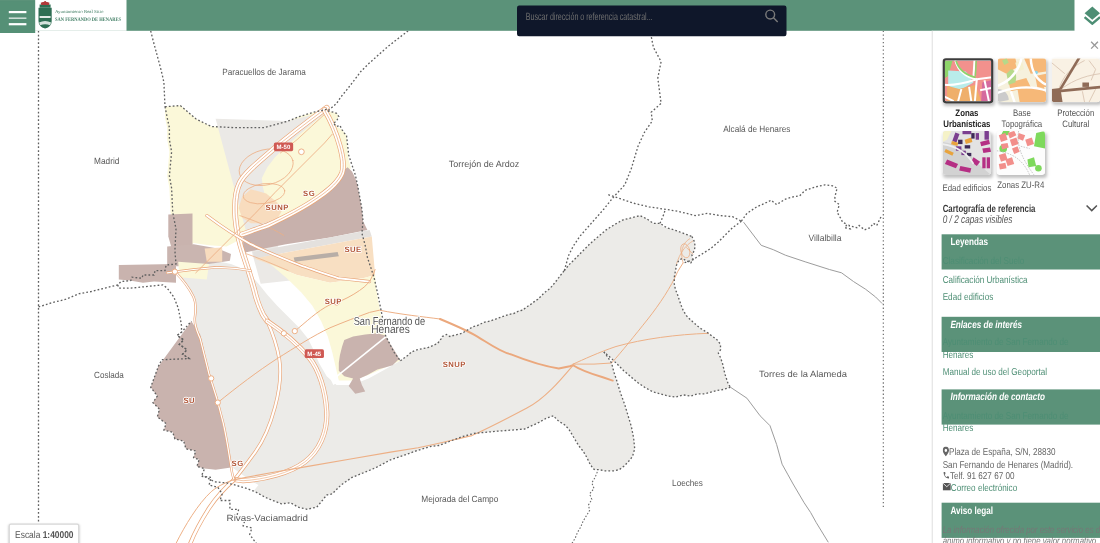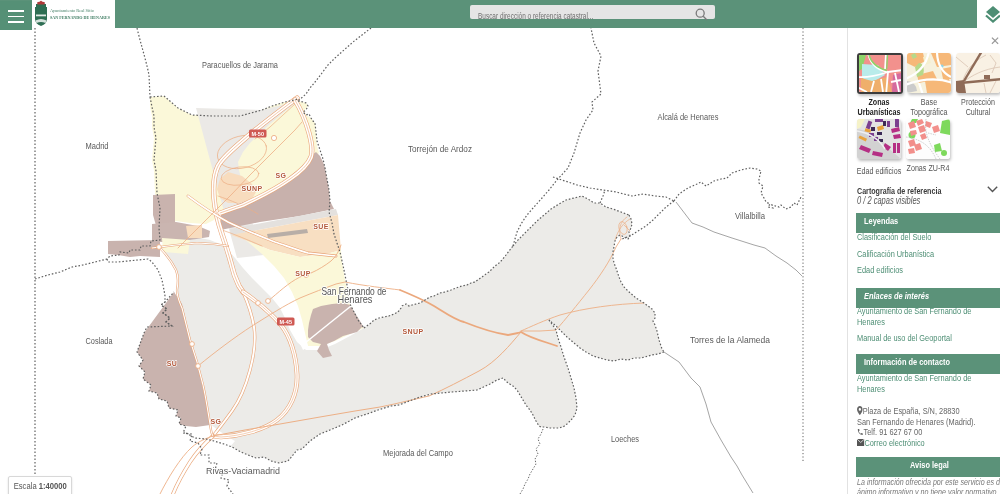--- a/index.html
+++ b/index.html
@@ -1,28 +1,28 @@
 <!DOCTYPE html>
 <html><head><meta charset="utf-8">
 <style>
   html,body{margin:0;padding:0;}
   body{width:1000px;height:494px;overflow:hidden;font-family:"Liberation Sans",sans-serif;background:#fff;position:relative;}
   .hdr{position:absolute;left:0;top:0;width:976.5px;height:28px;background:#5b9279;}
   .burger{position:absolute;left:0;top:1px;width:31.6px;height:28.5px;background:#559076;}
   .burger i{position:absolute;left:8px;width:16px;height:1.8px;background:#fff;}
   .logo{position:absolute;left:31.6px;top:0;width:83px;height:28px;background:#fff;}
-  .search{position:absolute;left:470px;top:5px;width:245px;height:14px;background:#e5e5e5;border-radius:2px;}
+  .search{position:absolute;left:470px;top:5px;width:245px;height:28px;background:#0f172a;border-radius:2px;}
   .search span{position:absolute;left:8px;top:4.5px;font-size:9.5px;color:#6f6f6f;transform:scaleX(.68);transform-origin:0 0;white-space:nowrap;}
   .layersbox{position:absolute;left:976.5px;top:0;width:23.5px;height:28px;background:#fff;}
   .sidebar{position:absolute;left:847px;top:28px;width:153px;height:466px;background:#fff;border-left:1px solid #e2e2e2;box-sizing:border-box;}
   .thumb{position:absolute;width:44px;height:40px;border-radius:3px;overflow:hidden;box-shadow:1px 2px 3px rgba(0,0,0,.25);}
   .thumb.sel{border:2px solid #3c3c3c;width:42px;height:37px;}
   .tlabel{position:absolute;font-size:8.5px;color:#555;text-align:center;line-height:10px;transform:scaleX(.84);}
   .tlabel.sel{color:#222;font-weight:bold;}
-  .secbar{position:absolute;left:8px;width:145px;height:20px;background:#5b9279;color:#fff;font-size:10px;line-height:16px;box-sizing:border-box;}.secbar b{display:inline-block;font-size:9.5px;transform:scaleX(.78);transform-origin:0 0;margin-left:8px;}
+  .secbar{position:absolute;left:8px;width:145px;height:32px;background:#5b9279;color:#fff;font-size:10px;line-height:16px;box-sizing:border-box;}.secbar b{display:inline-block;font-size:9.5px;transform:scaleX(.78);transform-origin:0 0;margin-left:8px;}
   .link{position:absolute;left:9px;font-size:9px;color:#4d8e74;line-height:11px;transform:scaleX(.82);transform-origin:0 0;}
   .gray{color:#666;}
   .escala{position:absolute;left:8px;top:476px;width:62px;height:18px;background:#fff;border:1px solid #d8d8d8;border-radius:2px;box-shadow:0 1px 2px rgba(0,0,0,.15);font-size:9px;color:#555;line-height:18px;text-align:center;white-space:nowrap;}
 </style></head>
 <body>
 <svg id="map" width="847" height="466" viewBox="0 28 847 466" style="position:absolute;left:0;top:28px;" xmlns="http://www.w3.org/2000/svg">
 
 <g stroke="none">
 
   <path fill="#fbf8d9" d="M150,97 L164,96 178,108 186,112 192,115 212,116 240,116 262,110 272,106 285,102 298,101 306,103 308,106 304,111 306,115 311,118 315,123 317,146 319,153 313,159 305,168 295,177 281,187 262,197 244,204 232,209 221,213 214,220 206,224 190,223 176,221 166,230 160,236 156,240 157,228 158,208 155,193 154,171 152,160 154,138 152,127 152,116 150,107 Z"></path>
@@ -356,26 +356,26 @@
       <path d="M0.8,0.8 L5.5,5.5 10.2,0.8" fill="none" stroke="#555" stroke-width="1.4"></path>
     </svg>
   <div style="position:absolute;left:9px;top:167px;font-size:10px;font-style:italic;color:#555;transform:scaleX(.75);transform-origin:0 0;">0 / 2 capas visibles</div>
   <div class="secbar" style="top:185px;"><b>Leyendas</b></div>
   <div class="link" style="top:204px;">Clasificación del Suelo</div>
   <div class="link" style="top:221px;">Calificación Urbanística</div>
   <div class="link" style="top:237px;">Edad edificios</div>
   <div class="secbar" style="top:260px;font-style:italic;"><b>Enlaces de interés</b></div>
   <div class="link" style="top:278px;width:172px;">Ayuntamiento de San Fernando de Henares</div>
   <div class="link" style="top:305px;">Manual de uso del Geoportal</div>
-  <div class="secbar" style="top:326px;"><b>Información de contacto</b></div>
+  <div class="secbar" style="top:326px;font-style:italic;"><b>Información de contacto</b></div>
   <div class="link" style="top:345px;width:172px;">Ayuntamiento de San Fernando de Henares</div>
   <div class="link gray" style="top:378px;width:176px;color:#666;font-size:9px;line-height:10.5px;transform:scaleX(.82);transform-origin:0 0;"><svg width="7" height="9" viewBox="0 0 7 9" style="vertical-align:-1px">
         <path d="M3.5,0 C5.4,0 7,1.5 7,3.4 C7,5.5 3.5,9 3.5,9 C3.5,9 0,5.5 0,3.4 C0,1.5 1.6,0 3.5,0 Z M3.5,2 a1.4,1.4 0 1,0 0,2.8 a1.4,1.4 0 1,0 0,-2.8" fill="#666"></path>
       </svg>Plaza de España, S/N, 28830<br>San Fernando de Henares (Madrid).<br><svg width="8" height="8" viewBox="0 0 24 24" style="vertical-align:-1px">
         <path d="M6.6,10.8 C8,13.6 10.4,16 13.2,17.4 L15.4,15.2 C15.7,14.9 16.1,14.8 16.4,15 C17.5,15.4 18.7,15.6 20,15.6 C20.6,15.6 21,16 21,16.6 V20 C21,20.6 20.6,21 20,21 C10.6,21 3,13.4 3,4 C3,3.4 3.4,3 4,3 H7.5 C8.1,3 8.5,3.4 8.5,4 C8.5,5.2 8.7,6.5 9.1,7.6 C9.2,7.9 9.1,8.3 8.9,8.6 Z" fill="#666"></path>
       </svg>Telf. 91 627 67 00<br><span style="color:#4d8e74"><svg width="9" height="7" viewBox="0 0 9 7" style="vertical-align:0px">
           <rect width="9" height="7" fill="#555"></rect>
           <path d="M0,0 L4.5,3.5 9,0" stroke="#fff" fill="none" stroke-width="0.8"></path>
         </svg>Correo electrónico</span></div>
-  <div class="secbar" style="top:429px;padding-left:46px;"><b>Aviso legal</b></div>
+  <div class="secbar" style="top:429px;"><b>Aviso legal</b></div>
   <div class="link gray" style="top:450px;width:189px;font-style:italic;color:#777;font-size:9px;line-height:9.5px;transform:scaleX(.79);transform-origin:0 0;">La información ofrecida por este servicio es de ánimo informativo y no tiene valor normativo</div>
 </div>
 <div class="escala"><span style="display:inline-block;transform:scaleX(.85);transform-origin:50% 50%;">Escala <b>1:40000</b></span></div>
 
 </body></html>

